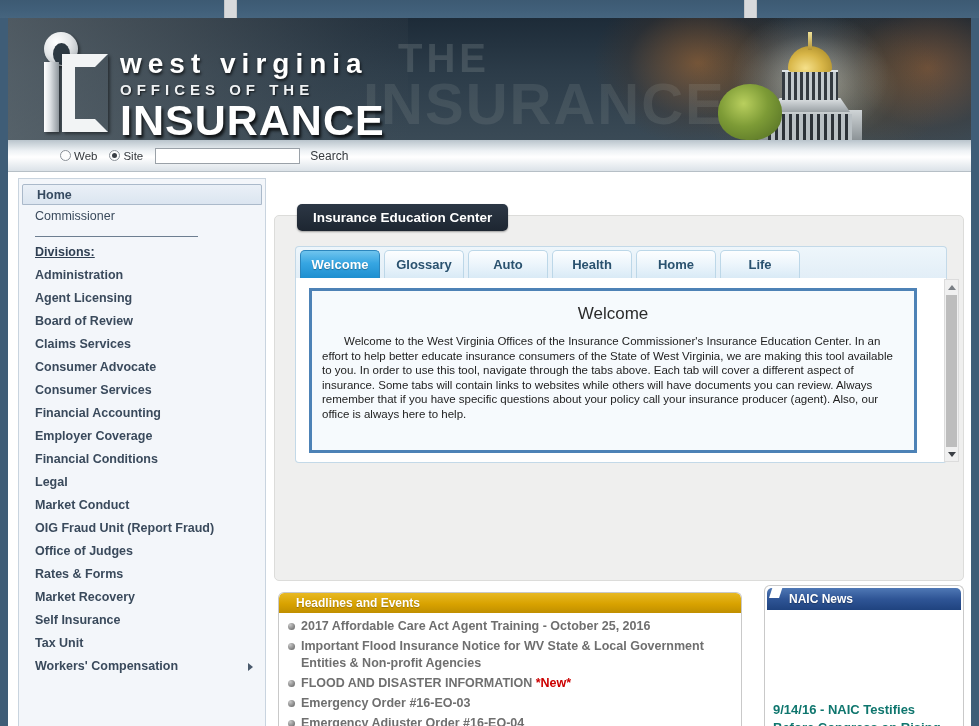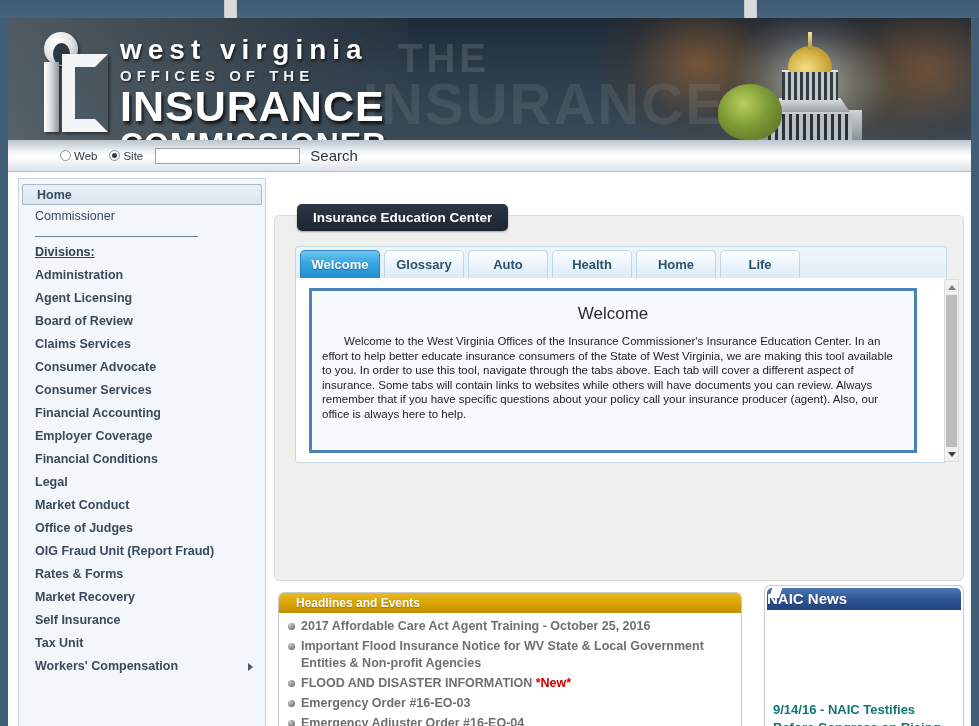--- a/index.html
+++ b/index.html
@@ -139,21 +139,21 @@
   .lm-c {
     position: absolute; left: 32px; top: 22px; width: 46px; height: 78px;
     border: 13px solid transparent;
     border-top: 13px solid #f2f4f5;
     border-bottom: 13px solid #f2f4f5;
     border-left: 13px solid #f2f4f5;
     background: none;
     box-shadow: 2px 2px 3px rgba(0,0,0,0.45);
   }
 
-  .logo-text { position: absolute; left: 112px; top: 18px; }
+  .logo-text { position: absolute; left: 112px; top: 32px; }
   .lt-wv {
     font-size: 28px; font-weight: bold; letter-spacing: 6px;
     color: #ffffff; line-height: 1;
     text-shadow: 1px 2px 3px rgba(0,0,0,0.7);
   }
   .lt-offices {
     font-size: 15px; font-weight: bold; letter-spacing: 5px;
     color: #eef1f3; margin-top: 4px; line-height: 1;
     text-shadow: 1px 1px 2px rgba(0,0,0,0.7);
   }
@@ -192,21 +192,21 @@
     vertical-align: middle;
   }
   .srch-input {
     width: 145px; height: 16px;
     border: 1px solid #9aa1a8; background: #ffffff;
     font-size: 11px; padding: 0 3px; outline: none;
     font-family: "Liberation Sans", sans-serif;
   }
   .srch-btn {
     background: none; border: none; cursor: pointer;
-    font-size: 15px; color: #33383d; margin-left: 10px;
+    font-size: 12px; color: #33383d; margin-left: 10px;
     font-family: "Liberation Sans", sans-serif; padding: 0;
   }
 
   
   .body-area {
     position: absolute; left: 8px; top: 173px;
     width: 963px; height: 553px;
     background: #ffffff;
   }
 
@@ -408,21 +408,22 @@
     background: #ffffff;
     border: 1px solid #c9c9c9;
     border-radius: 6px 6px 0 0;
     border-bottom: none;
     overflow: hidden;
   }
   .naic-header {
     position: relative;
     height: 22px; line-height: 22px;
     background: linear-gradient(to bottom, #4f78b5 0%, #2f5596 50%, #1f437f 100%);
-    color: #ffffff; font-size: 15px; font-weight: bold;
+    color: #ffffff; font-size: 12px; font-weight: bold;
+    padding-left: 22px;
     border-radius: 5px 5px 0 0;
     text-shadow: 0 1px 1px rgba(0,0,0,0.3);
     margin: 2px 2px 0 2px;
   }
   .naic-fold {
     position: absolute; left: 4px; top: -2px;
     width: 10px; height: 12px;
     background: #ffffff;
     transform: skewX(-18deg);
   }
@@ -507,22 +508,22 @@
           <div class="nav-item bold"><span>Agent Licensing</span></div>
           <div class="nav-item bold"><span>Board of Review</span></div>
           <div class="nav-item bold"><span>Claims Services</span></div>
           <div class="nav-item bold"><span>Consumer Advocate</span></div>
           <div class="nav-item bold"><span>Consumer Services</span></div>
           <div class="nav-item bold"><span>Financial Accounting</span></div>
           <div class="nav-item bold"><span>Employer Coverage</span></div>
           <div class="nav-item bold"><span>Financial Conditions</span></div>
           <div class="nav-item bold"><span>Legal</span></div>
           <div class="nav-item bold"><span>Market Conduct</span></div>
+          <div class="nav-item bold"><span>OIG Fraud Unit (Report Fraud)</span></div>
           <div class="nav-item bold"><span>Office of Judges</span></div>
-          <div class="nav-item bold"><span>OIG Fraud Unit (Report Fraud)</span></div>
           <div class="nav-item bold"><span>Rates &amp; Forms</span></div>
           <div class="nav-item bold"><span>Market Recovery</span></div>
           <div class="nav-item bold"><span>Self Insurance</span></div>
           <div class="nav-item bold"><span>Tax Unit</span></div>
           <div class="nav-item bold hasarrow"><span>Workers' Compensation</span><span class="nav-arrow"></span></div>
         </div>
     </nav>
 
     <div class="main-col">
 

